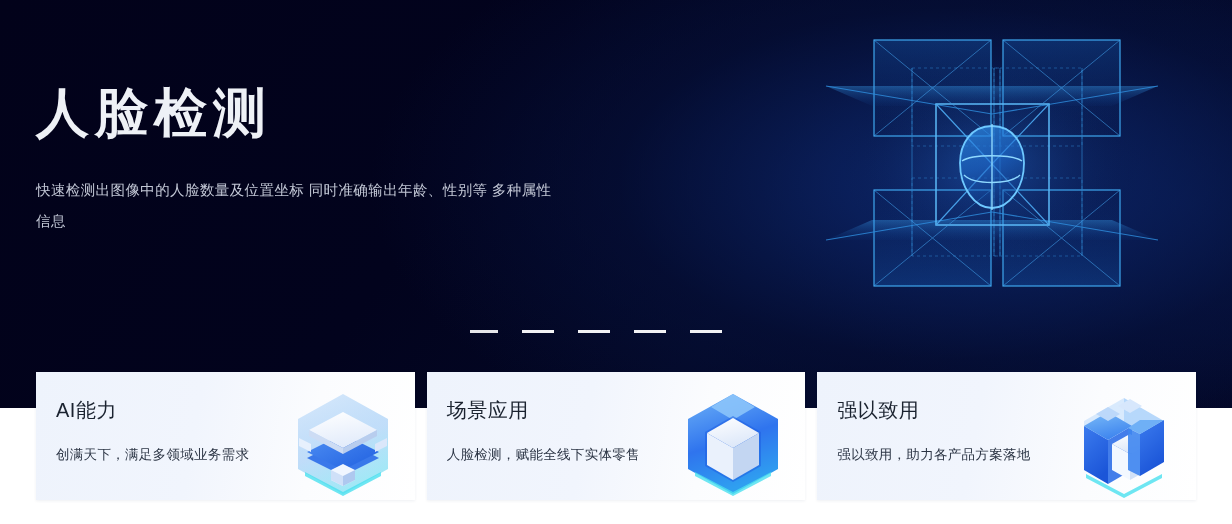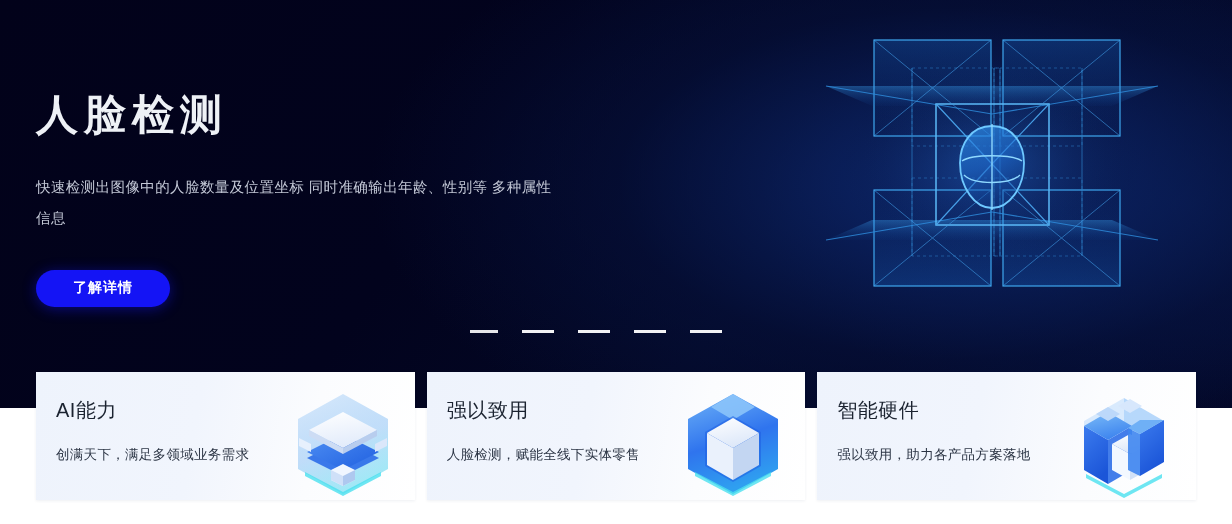--- a/index.html
+++ b/index.html
@@ -20,21 +20,21 @@
       linear-gradient(125deg,#02021a 0%,#02031d 38%,#030826 62%,#020420 100%);
     overflow:hidden;
   }
   .hero-copy{position:absolute;left:36px;top:60px;width:620px;}
   .eyebrow{
     font-size:34px;line-height:1;letter-spacing:1px;
     color:#2222ee;font-weight:400;
     font-family:"Liberation Sans","DejaVu Sans",sans-serif;
   }
   .headline{
-    margin-top:34px;font-size:42px;line-height:1;
+    margin-top:26px;font-size:53px;line-height:1;
     color:#eef1f6;font-weight:700;letter-spacing:6px;
   }
   .subcopy{
     margin-top:36px;font-size:14.5px;line-height:31px;
     color:#c3c8d6;font-weight:400;letter-spacing:.4px;max-width:530px;
   }
   .cta{
     margin-top:21px;display:inline-flex;align-items:center;justify-content:center;
     width:134px;height:37px;border-radius:19px;
     background:#1414f5;color:#ffffff;font-size:14px;font-weight:700;
@@ -75,21 +75,20 @@
 </head>
 <body>
 
 <div class="stage">
 
   <section class="hero">
 
     <div class="hero-copy">
       <h1 class="headline">人脸检测</h1>
       <p class="subcopy">快速检测出图像中的人脸数量及位置坐标 同时准确输出年龄、性别等 多种属性信息</p>
-      <button class="cta">了解详情</button>
     </div>
 
     <div class="dots">
       <span class="dot is-active"></span>
       <span class="dot"></span>
       <span class="dot"></span>
       <span class="dot"></span>
       <span class="dot"></span>
     </div>
 
@@ -225,21 +224,21 @@
           <polygon points="56,76 68,82 68,92 56,98 44,92 44,82" fill="#f0f6ff"></polygon>
           <polygon points="44,82 56,88 56,98 44,92" fill="#cfe0f8"></polygon>
           <polygon points="68,82 56,88 56,98 68,92" fill="#aec8ef"></polygon>
           <polygon points="18,84 56,104 94,84 94,88 56,108 18,88" fill="#4ae0ef" opacity="0.8"></polygon>
         </svg>
       </div>
     </article>
 
     <article class="card">
       <div class="card-text">
-        <div class="card-title">强以致用</div>
+        <div class="card-title">场景应用</div>
         <div class="card-desc">人脸检测，赋能全线下实体零售</div>
       </div>
       <div class="card-icon">
         <svg viewBox="0 0 112 112" xmlns="http://www.w3.org/2000/svg">
           <defs>
             <linearGradient id="c2hex" x1="0" y1="0" x2="0.3" y2="1">
               <stop offset="0%" stop-color="#6fb3f7"></stop>
               <stop offset="55%" stop-color="#2f74ee"></stop>
               <stop offset="100%" stop-color="#2f9ff0"></stop>
             </linearGradient>
@@ -254,21 +253,21 @@
           <polygon points="56,30 82,45 56,60 30,45" fill="url(#c2face)"></polygon>
           <polygon points="30,45 56,60 56,92 30,77" fill="#eaf1fc"></polygon>
           <polygon points="82,45 56,60 56,92 82,77" fill="#c3d6f2"></polygon>
           <polygon points="18,84 56,104 94,84 94,88 56,108 18,88" fill="#4ae0ef" opacity="0.8"></polygon>
         </svg>
       </div>
     </article>
 
     <article class="card">
       <div class="card-text">
-        <div class="card-title">智能硬件</div>
+        <div class="card-title">强以致用</div>
         <div class="card-desc">强以致用，助力各产品方案落地</div>
       </div>
       <div class="card-icon">
         <svg viewBox="0 0 112 112" xmlns="http://www.w3.org/2000/svg">
           <defs>
             <linearGradient id="c3a" x1="0" y1="0" x2="0.4" y2="1">
               <stop offset="0%" stop-color="#7dbdf8"></stop>
               <stop offset="100%" stop-color="#3f86ef"></stop>
             </linearGradient>
             <linearGradient id="c3b" x1="0" y1="0" x2="0.4" y2="1">

